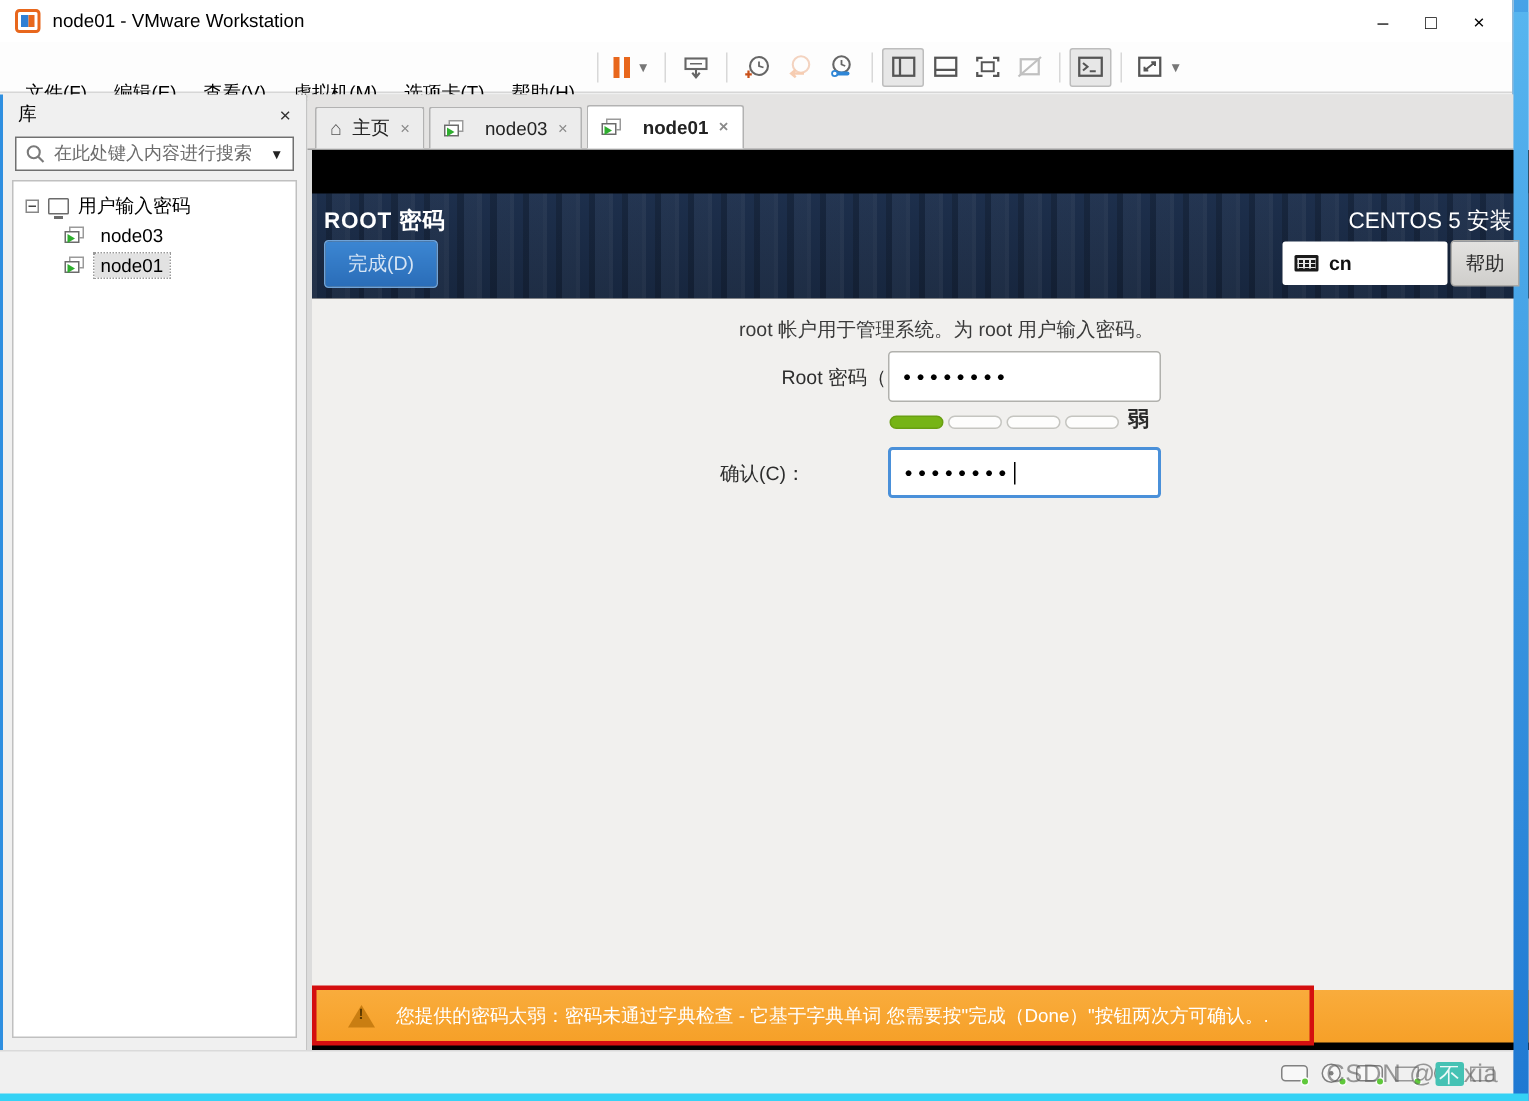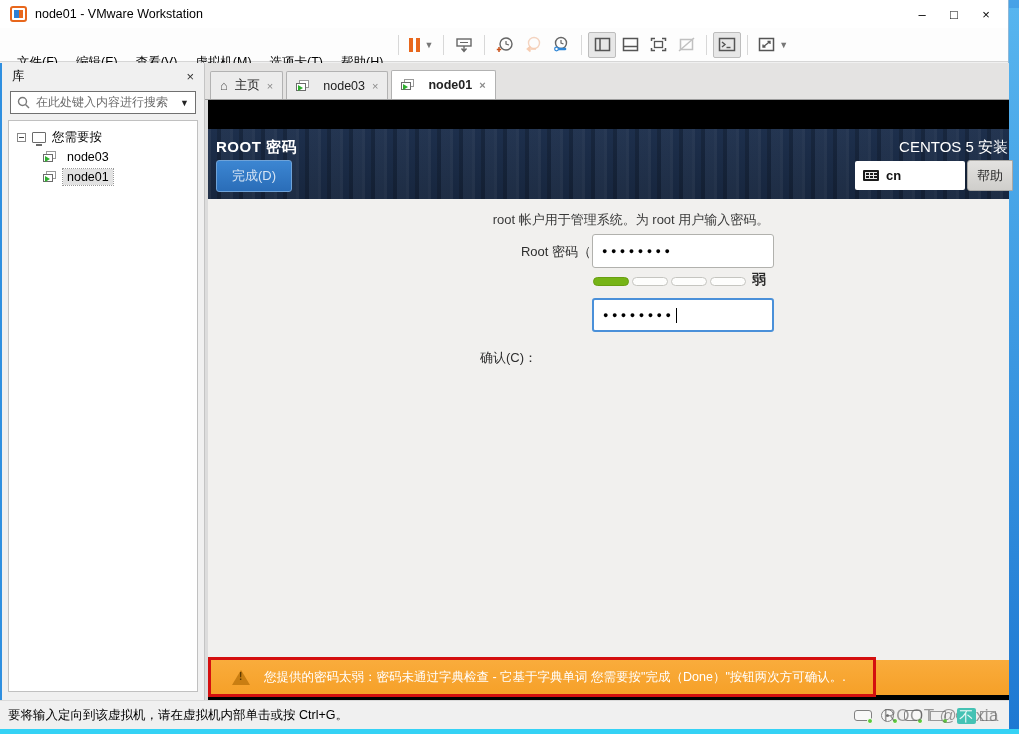--- a/index.html
+++ b/index.html
@@ -96,21 +96,21 @@
                  repeating-linear-gradient(0deg,#fff 0 1px,transparent 1px 3px); opacity:.9; }
   .kbd-label { font-size:13px; color:#111;font-weight:bold; }
   .help-btn { position:absolute; left:759px; top:31px; width:46px; height:31px; z-index:2;
       background:linear-gradient(180deg,#e3e2e0,#cfcecb); border:1px solid #a9a8a5; border-radius:3px 0 0 3px;
       color:#2b2b2b; font-size:13px; display:flex; align-items:center; justify-content:center; }
 
   .anaconda-body { position:relative; height:461px; background:#f1f0ee; }
   .instruction { position:absolute; left:0; right:0; top:12px; text-align:center; color:#3a3a3a; font-size:13px; }
   .form-label { position:absolute; color:#2e2e2e; font-size:13px; }
   .lbl-root { right:424px; top:44px;text-align:center; }
-  .lbl-confirm { left:272px; top:108px;margin-top:42px; }
+  .lbl-confirm { left:272px; top:108px; }
   .pw-field { position:absolute; left:384px; width:182px; height:34px; background:#fff;
       border:1px solid #b1b1ad; border-radius:3px; display:flex; align-items:center; padding:0 9px; }
   .pw-field.f1 { top:35px; }
   .pw-field.f2 { top:99px; border:2px solid #4a90d9; }
   .pw-dots { font-size:9px; letter-spacing:3.5px; color:#000; font-weight:bold; }
   .text-caret { width:1px; height:15px; background:#000; margin-left:1px; }
   .strength { position:absolute; left:385px; top:78px; display:flex; gap:3px; align-items:center; }
   .seg { width:36px; height:9px; border:1px solid #c5c5c0; border-radius:5px; background:#fdfdfc; }
   .seg.on { background:#76b416; border-color:#699f12; }
   .strength-word { position:absolute; left:544px; top:72px; font-size:14px; font-weight:bold; color:#2b2b2b; }
@@ -264,21 +264,21 @@
         <circle cx="5.5" cy="5.5" r="4" fill="none" stroke="#7a7a7a" stroke-width="1.4"></circle>
         <line x1="8.5" y1="8.5" x2="12" y2="12" stroke="#7a7a7a" stroke-width="1.4"></line>
       </svg>
       <span class="search-ph">在此处键入内容进行搜索</span>
       <span class="search-drop">▼</span>
     </div>
     <div class="treepanel">
       <div class="tree-row">
         <span class="expander"></span>
         <span class="pc-icon"></span>
-        <span>您需要按</span>
+        <span>用户输入密码</span>
       </div>
       <div class="tree-row child">
         <span class="vm-icon">
             <span class="b"></span>
             <span class="f"></span>
             <span class="p"></span>
           </span>
         <span class="row-label-wrap">
             <span>node03</span>
           </span>
@@ -363,21 +363,20 @@
       <div class="warnbar">
         <span class="warn-tri"></span>
         <span class="warn-text">您提供的密码太弱：密码未通过字典检查 - 它基于字典单词 您需要按"完成（Done）"按钮两次方可确认。.</span>
         <span class="red-annotation"></span>
       </div>
       <div class="vm-botblack"></div>
     </div>
   </div>
 
   <div class="statusbar">
-    <span class="status-msg">要将输入定向到该虚拟机，请在虚拟机内部单击或按 Ctrl+G。</span>
     <span class="dev-icons">
       <span class="dev">
           <span class="disk-shape"></span>
           <span class="green"></span>
         </span>
       <span class="dev">
           <span class="cd-shape"></span>
           <span class="green"></span>
         </span>
       <span class="dev dim">
@@ -389,21 +388,21 @@
           <span class="green"></span>
         </span>
       <span class="dev dim">
           <span class="cd-shape"></span>
           <span class="green"></span>
         </span>
       <span class="dev dim">
           <span class="net-shape"></span>
         </span>
       <span class="watermark">
-        <span>ROOT @</span><span class="wm-char">不</span><span>xia</span>
+        <span>CSDN @</span><span class="wm-char">不</span><span>xia</span>
       </span>
     </span>
   </div>
 
 </div>
 
 <div id="desktop-right"></div>
 <div id="desktop-bottom"></div>
 
 </body></html>

